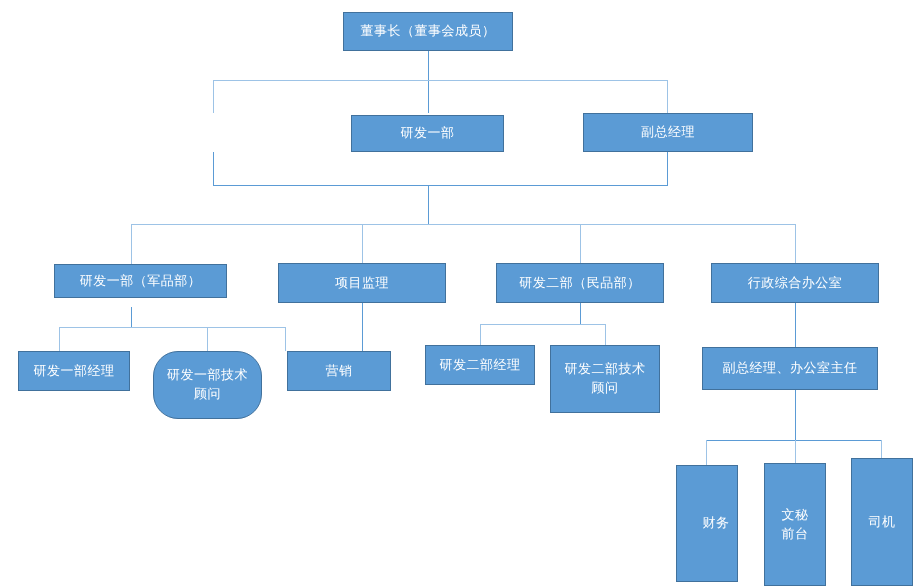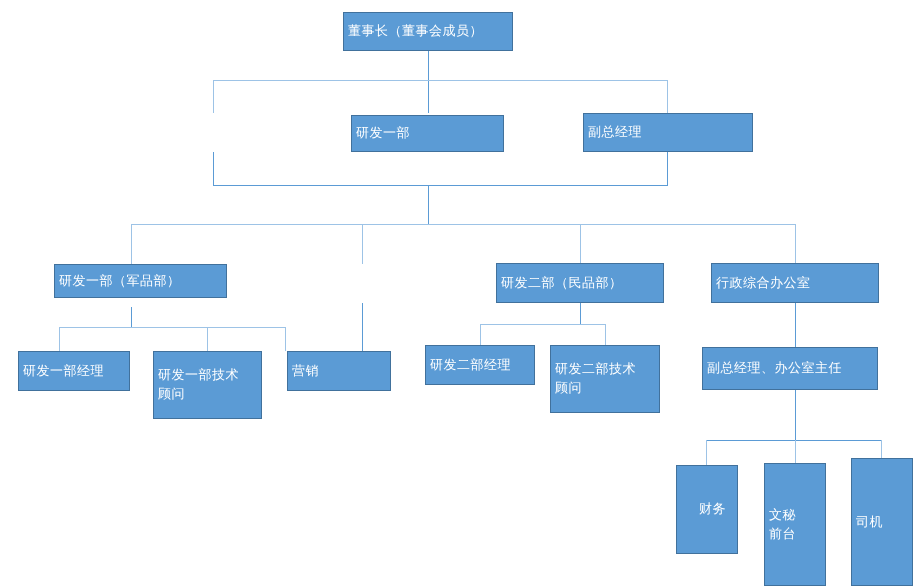--- a/index.html
+++ b/index.html
@@ -19,21 +19,21 @@
   }
   .node {
     position: absolute;
     box-sizing: border-box;
     background: #5B9BD5;
     border: 1px solid #41719C;
     color: #ffffff;
     display: flex;
     align-items: center;
     justify-content: center;
-    text-align: left;
+    text-align: center;
     font-size: 13px;
     line-height: 1.45;
     letter-spacing: 0.5px;
     padding: 2px 4px;
     white-space: pre-line;
   }
   .node-label {
     display: block;
     width: 100%;
     white-space: pre-line;
@@ -104,34 +104,37 @@
   </div>
 
   <div class="node" style="left:583px; top:113px; width:170px; height:39px;">
     <span class="node-label">副总经理</span>
   </div>
 
   <div class="node" style="left:54px; top:264px; width:173px; height:34px;">
     <span class="node-label">研发一部（军品部）</span>
   </div>
 
+  <div class="node" style="left:278px; top:263px; width:168px; height:40px;">
+    <span class="node-label">项目监理</span>
+  </div>
 
   <div class="node" style="left:496px; top:263px; width:168px; height:40px;">
     <span class="node-label">研发二部（民品部）</span>
   </div>
 
   <div class="node" style="left:711px; top:263px; width:168px; height:40px;">
     <span class="node-label">行政综合办公室</span>
   </div>
 
   <div class="node" style="left:18px; top:351px; width:112px; height:40px;">
     <span class="node-label">研发一部经理</span>
   </div>
 
-  <div class="node" style="left:153px; top:351px; width:109px; height:68px;">
+  <div class="node" style="left:153px; top:351px; width:109px; height:68px;border-radius:25px;">
     <span class="node-label">研发一部技术
 顾问</span>
   </div>
 
   <div class="node" style="left:287px; top:351px; width:104px; height:40px;">
     <span class="node-label">营销</span>
   </div>
 
   <div class="node" style="left:425px; top:345px; width:110px; height:40px;">
     <span class="node-label">研发二部经理</span>
@@ -139,21 +142,21 @@
 
   <div class="node" style="left:550px; top:345px; width:110px; height:68px;">
     <span class="node-label">研发二部技术
 顾问</span>
   </div>
 
   <div class="node" style="left:702px; top:347px; width:176px; height:43px;">
     <span class="node-label">副总经理、办公室主任</span>
   </div>
 
-  <div class="node" style="left:676px; top:465px; width:62px; height:89px;padding-left:22px;">
+  <div class="node" style="left:676px; top:465px; width:62px; height:117px;padding-left:22px;">
     <span class="node-label">财务</span>
   </div>
 
   <div class="node" style="left:764px; top:463px; width:62px; height:123px;">
     <span class="node-label">文秘
 前台</span>
   </div>
 
   <div class="node" style="left:851px; top:458px; width:62px; height:128px;">
     <span class="node-label">司机</span>

